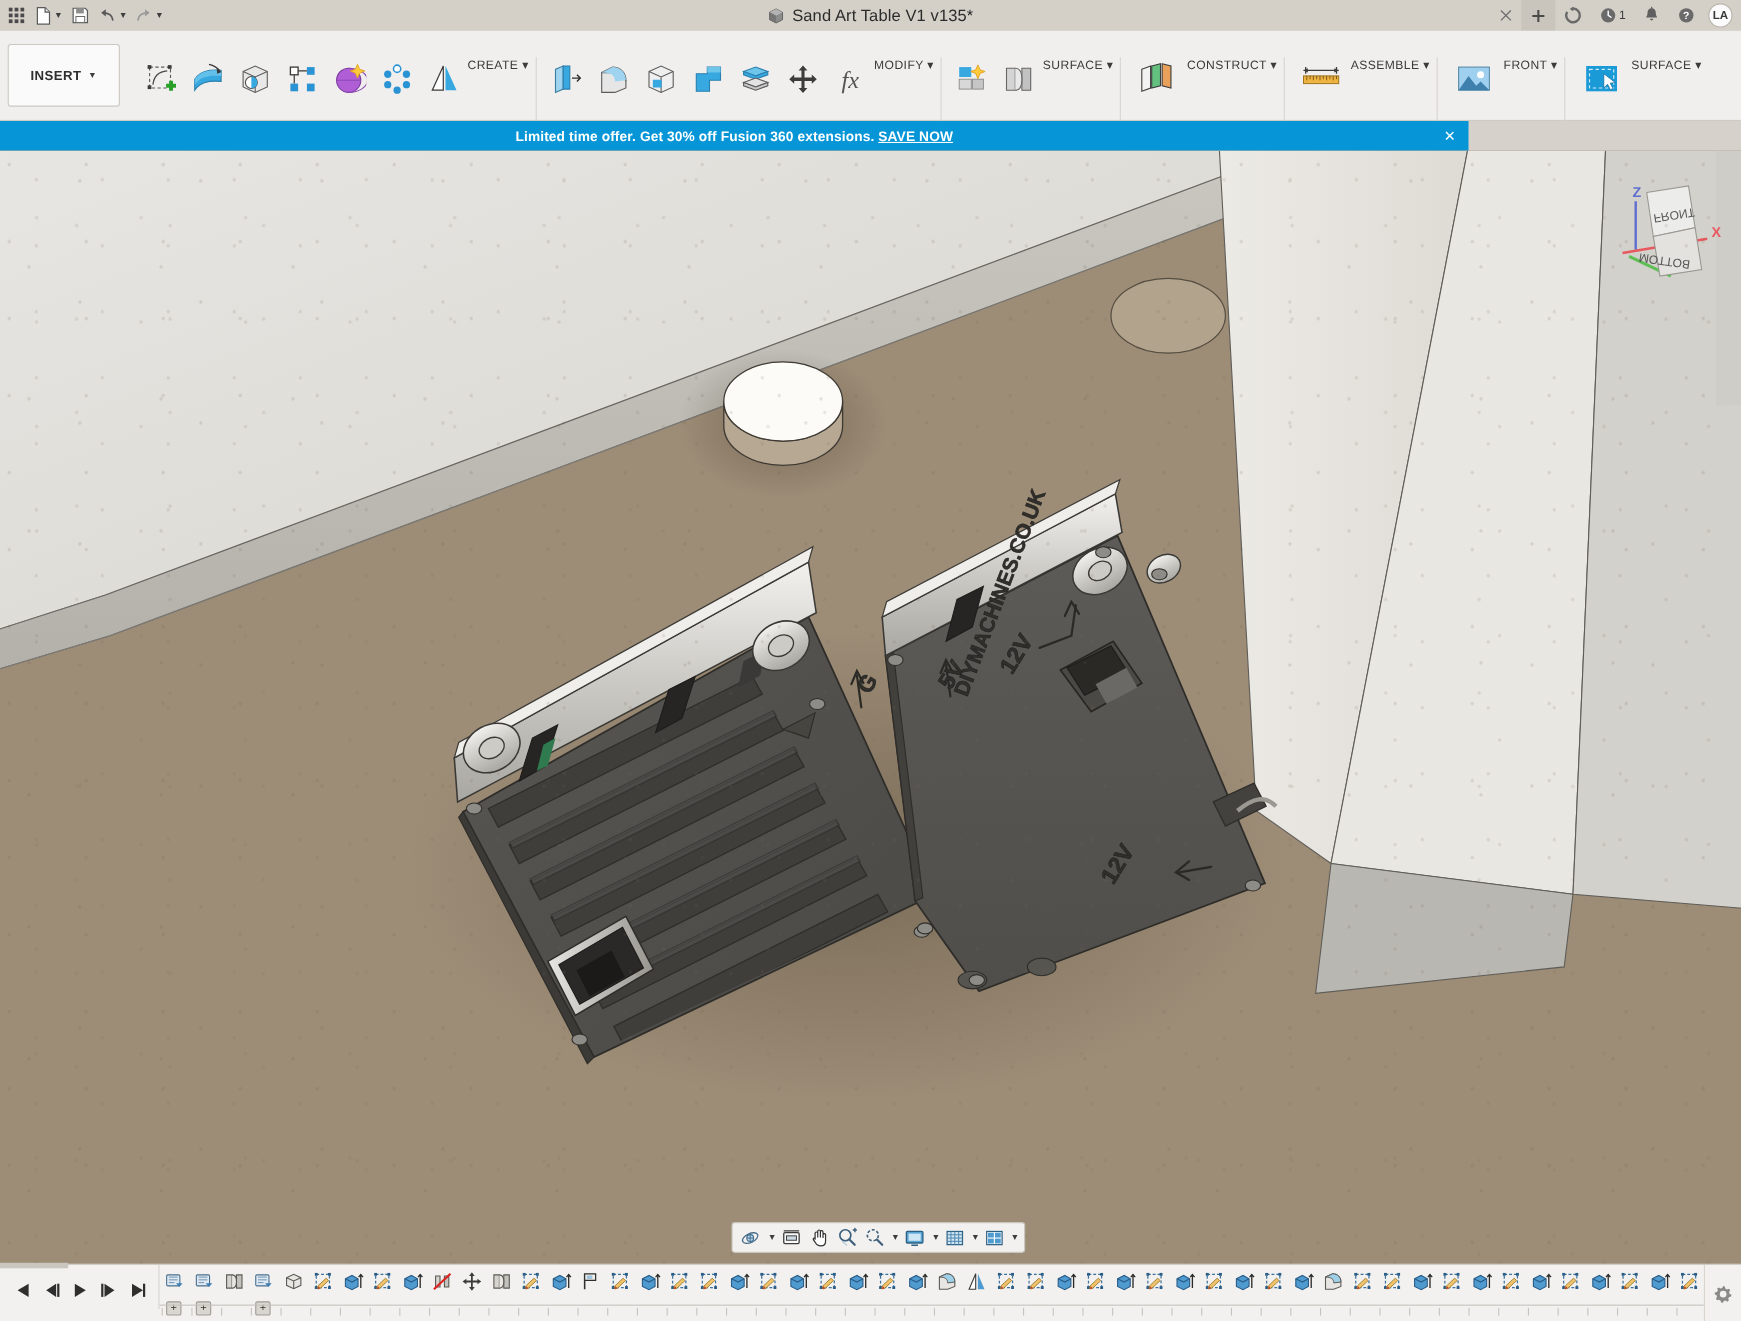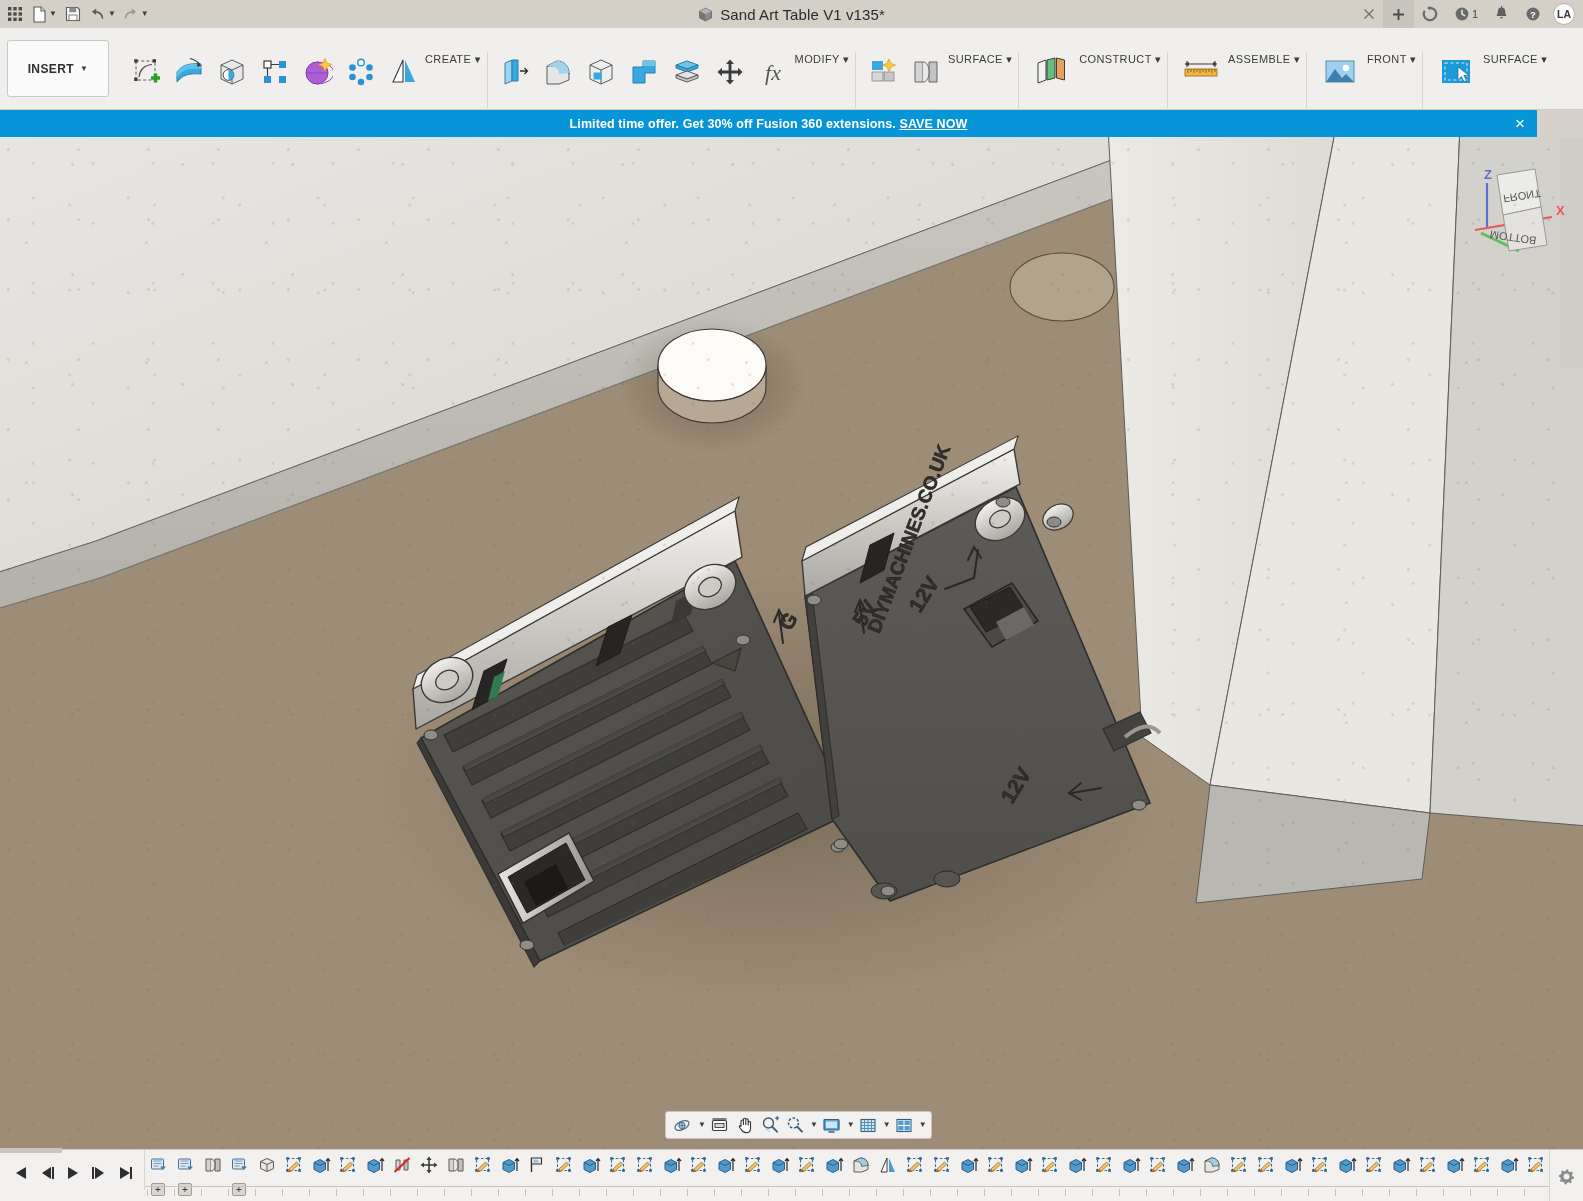--- a/index.html
+++ b/index.html
@@ -77,21 +77,21 @@
     width: 43px; height: 40px; display: flex; align-items: center;
     justify-content: center; cursor: pointer; border-radius: 2px;
   }
   .panel-label {
     text-align: center; font-size: 11px; color: #3b3b3b;
     letter-spacing: .4px; margin-top: 1px; cursor: pointer;
   }
 
   
   .banner {
-    position: absolute; top: 110px; left: 0; width: 1537px; height: 27px;
+    position: absolute; top: 110px; left: 0; width: 1335px; height: 27px;
     background: #0696d7; display: flex; align-items: center;
     justify-content: center; color: #fff;
   }
   .banner-txt { font-size: 12.5px; font-weight: bold; letter-spacing: .1px; }
   .banner-link { color: #fff; text-decoration: underline; font-weight: bold; }
   .banner-x {
     position: absolute; right: 12px; top: 4px; color: #fff;
     font-size: 17px; line-height: 19px; cursor: pointer;
   }
 

